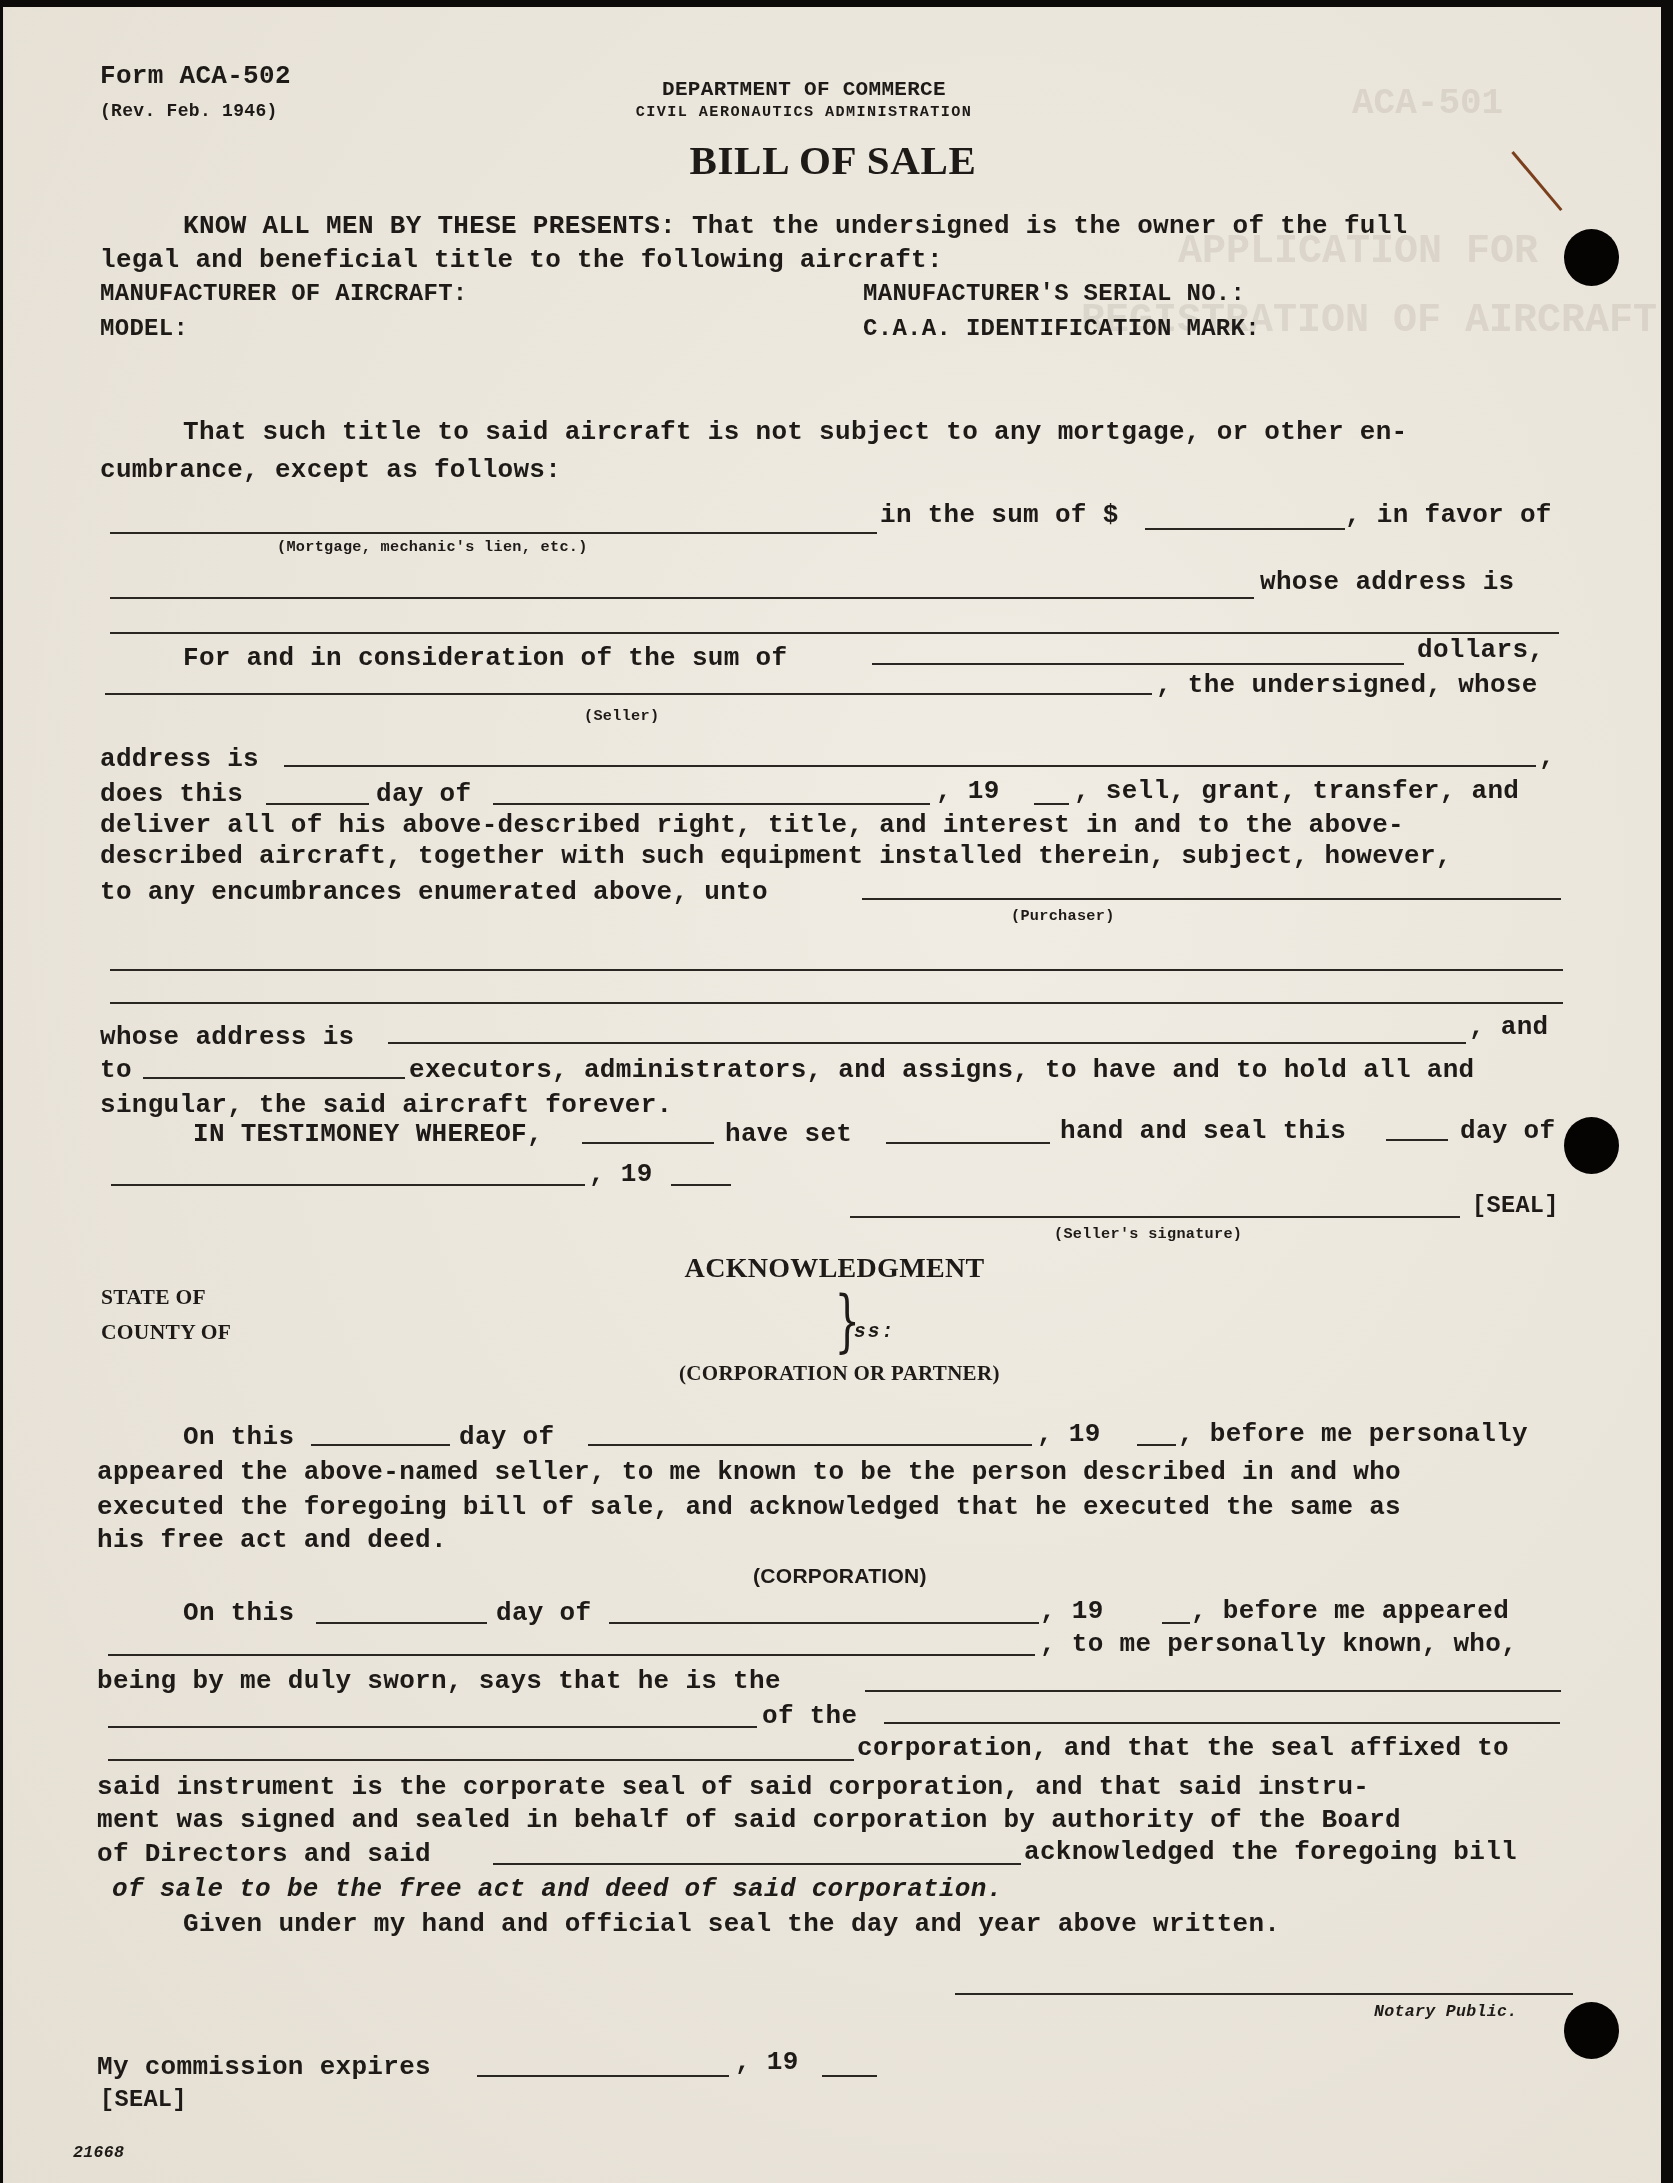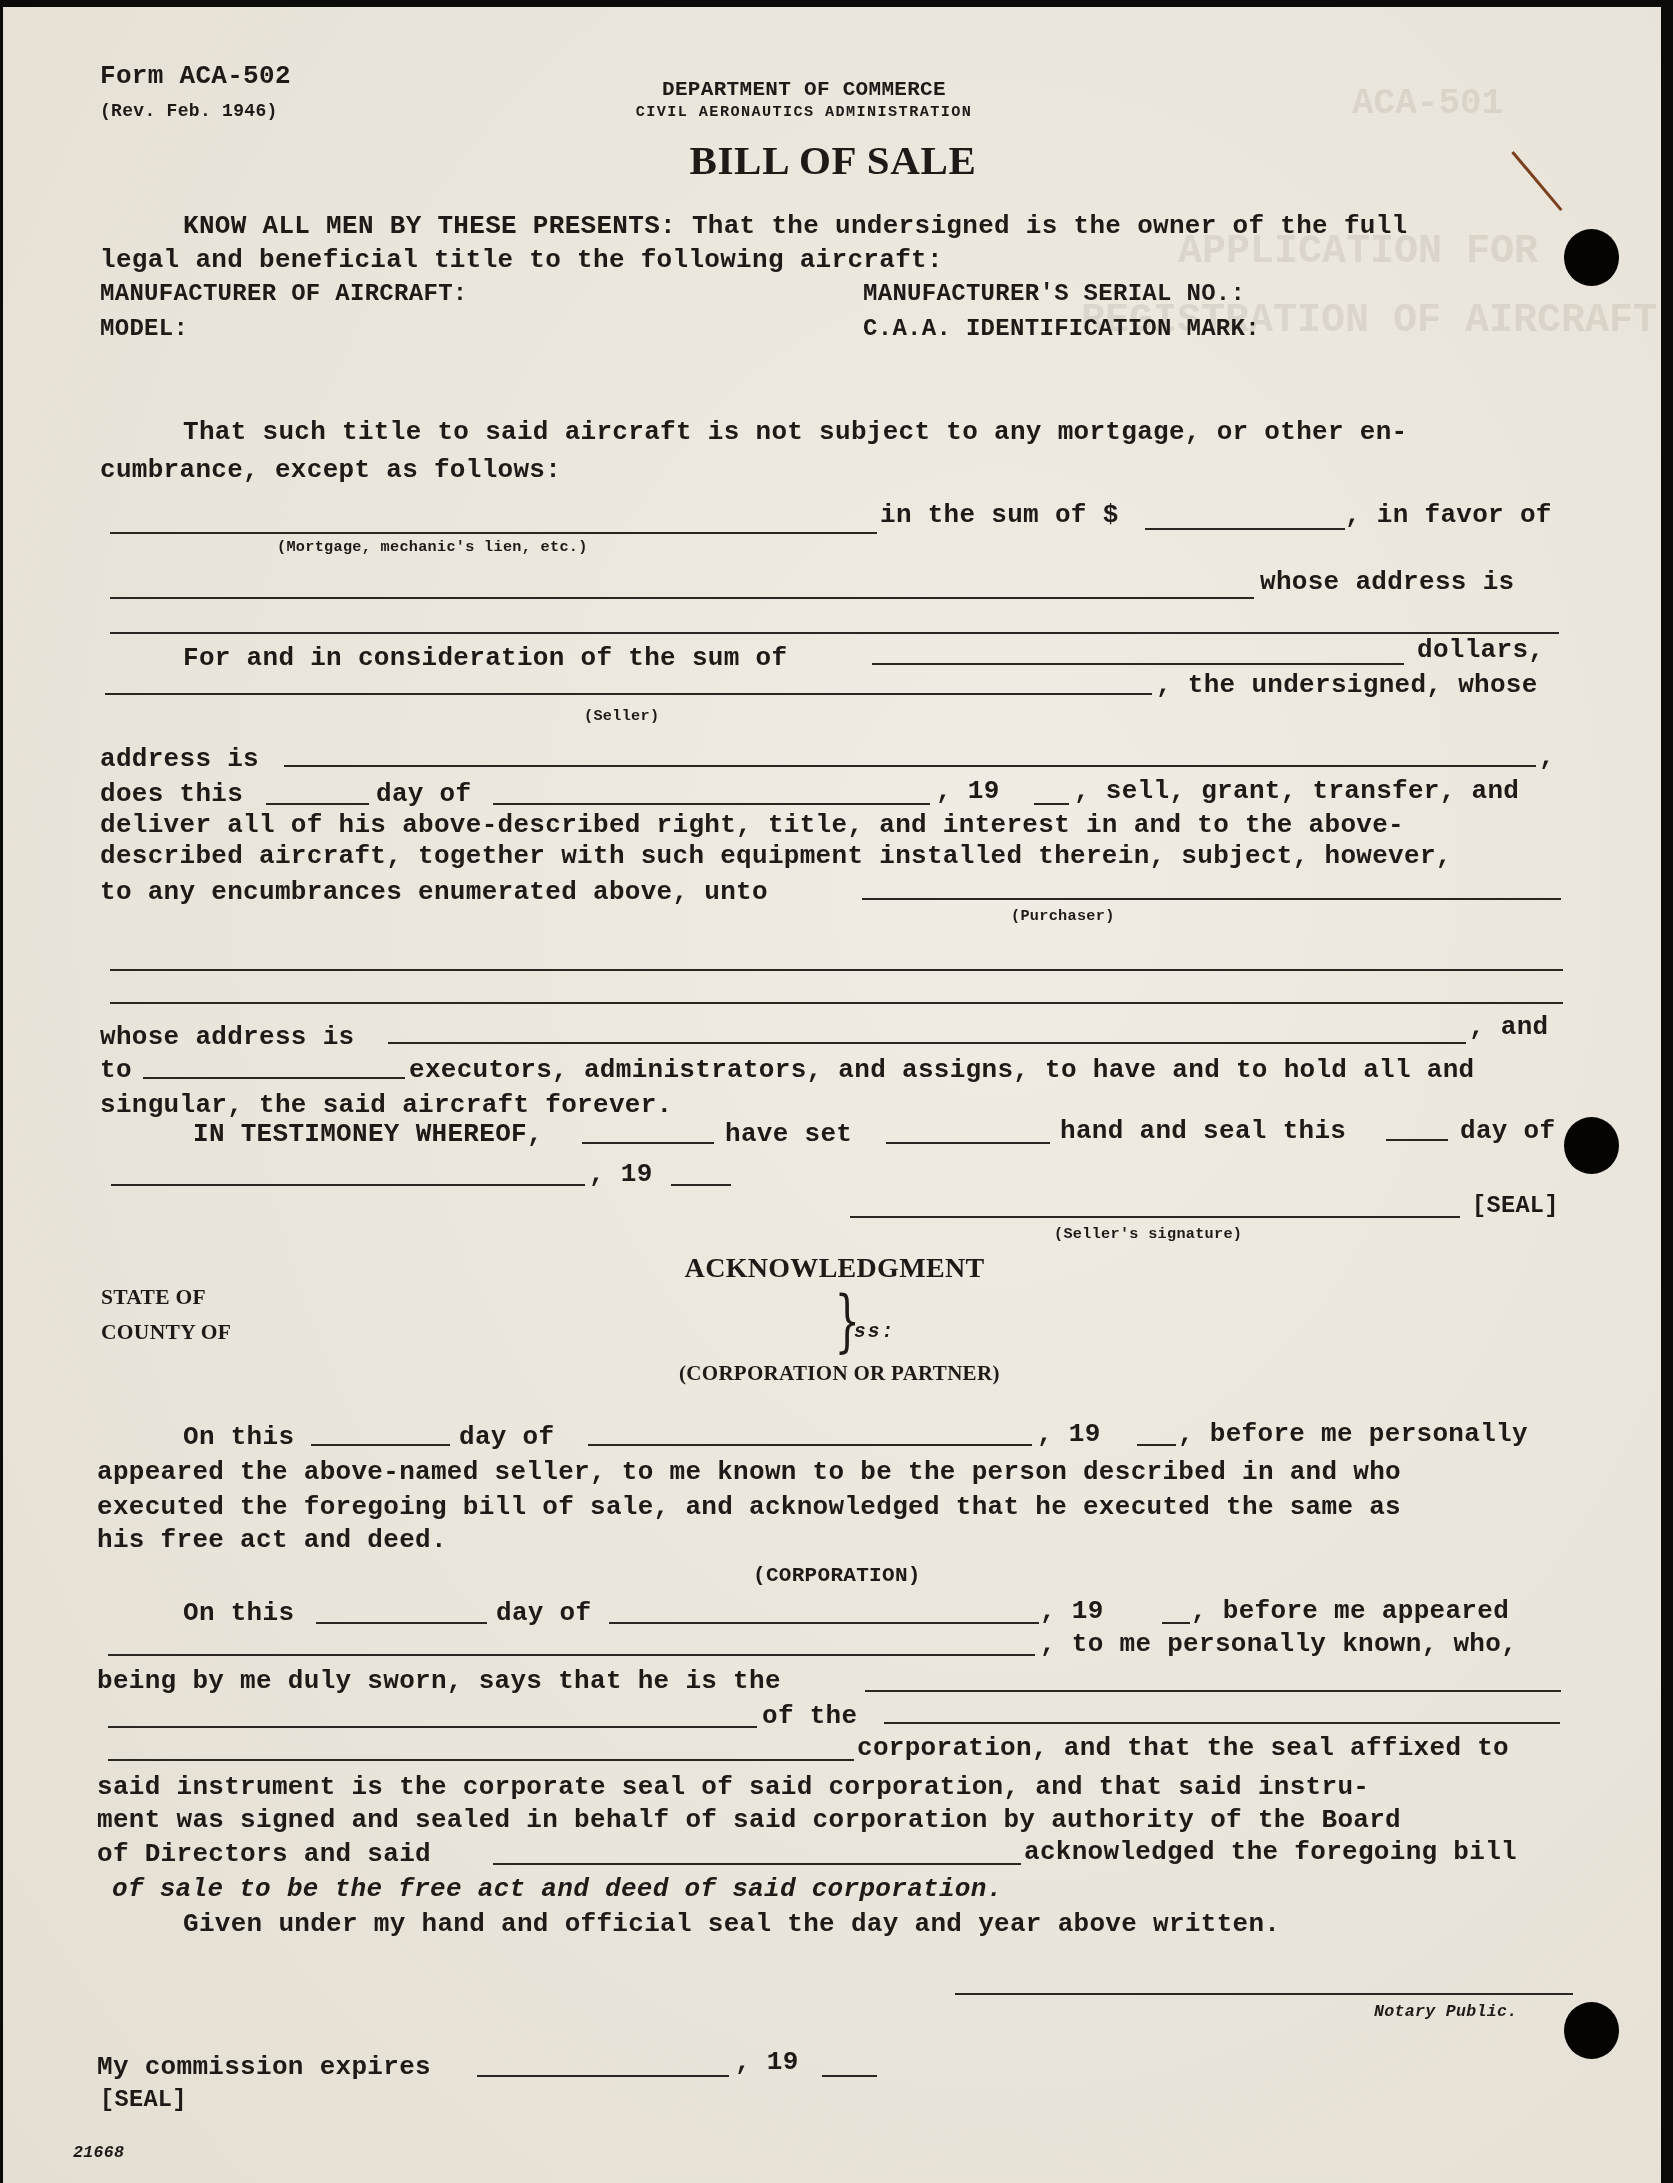--- a/index.html
+++ b/index.html
@@ -124,21 +124,21 @@
 <div class="t" style="left:183px;top:1422px;">On this</div>
 <div class="line" style="left:311px;top:1444px;width:139px;"></div>
 <div class="t" style="left:459px;top:1422px;">day of</div>
 <div class="line" style="left:588px;top:1444px;width:444px;"></div>
 <div class="t" style="left:1037px;top:1419px;">, 19</div>
 <div class="line" style="left:1137px;top:1444px;width:39px;"></div>
 <div class="t" style="left:1178px;top:1419px;">, before me personally</div>
 <div class="t" style="left:97px;top:1457px;">appeared the above-named seller, to me known to be the person described in and who</div>
 <div class="t" style="left:97px;top:1492px;">executed the foregoing bill of sale, and acknowledged that he executed the same as</div>
 <div class="t" style="left:97px;top:1525px;">his free act and deed.</div>
-<div class="t" style="left:753px;top:1564px;font-size:21px;font-family:Liberation Mono, monospace;">(CORPORATION)</div>
+<div class="t" style="left:753px;top:1564px;font-size:21px;font-family:Liberation Sans, sans-serif;">(CORPORATION)</div>
 
 <div class="t" style="left:183px;top:1598px;">On this</div>
 <div class="line" style="left:316px;top:1622px;width:171px;"></div>
 <div class="t" style="left:496px;top:1598px;">day of</div>
 <div class="line" style="left:609px;top:1622px;width:430px;"></div>
 <div class="t" style="left:1040px;top:1596px;">, 19</div>
 <div class="line" style="left:1162px;top:1622px;width:28px;"></div>
 <div class="t" style="left:1191px;top:1596px;">, before me appeared</div>
 
 <div class="line" style="left:108px;top:1654px;width:927px;"></div>

